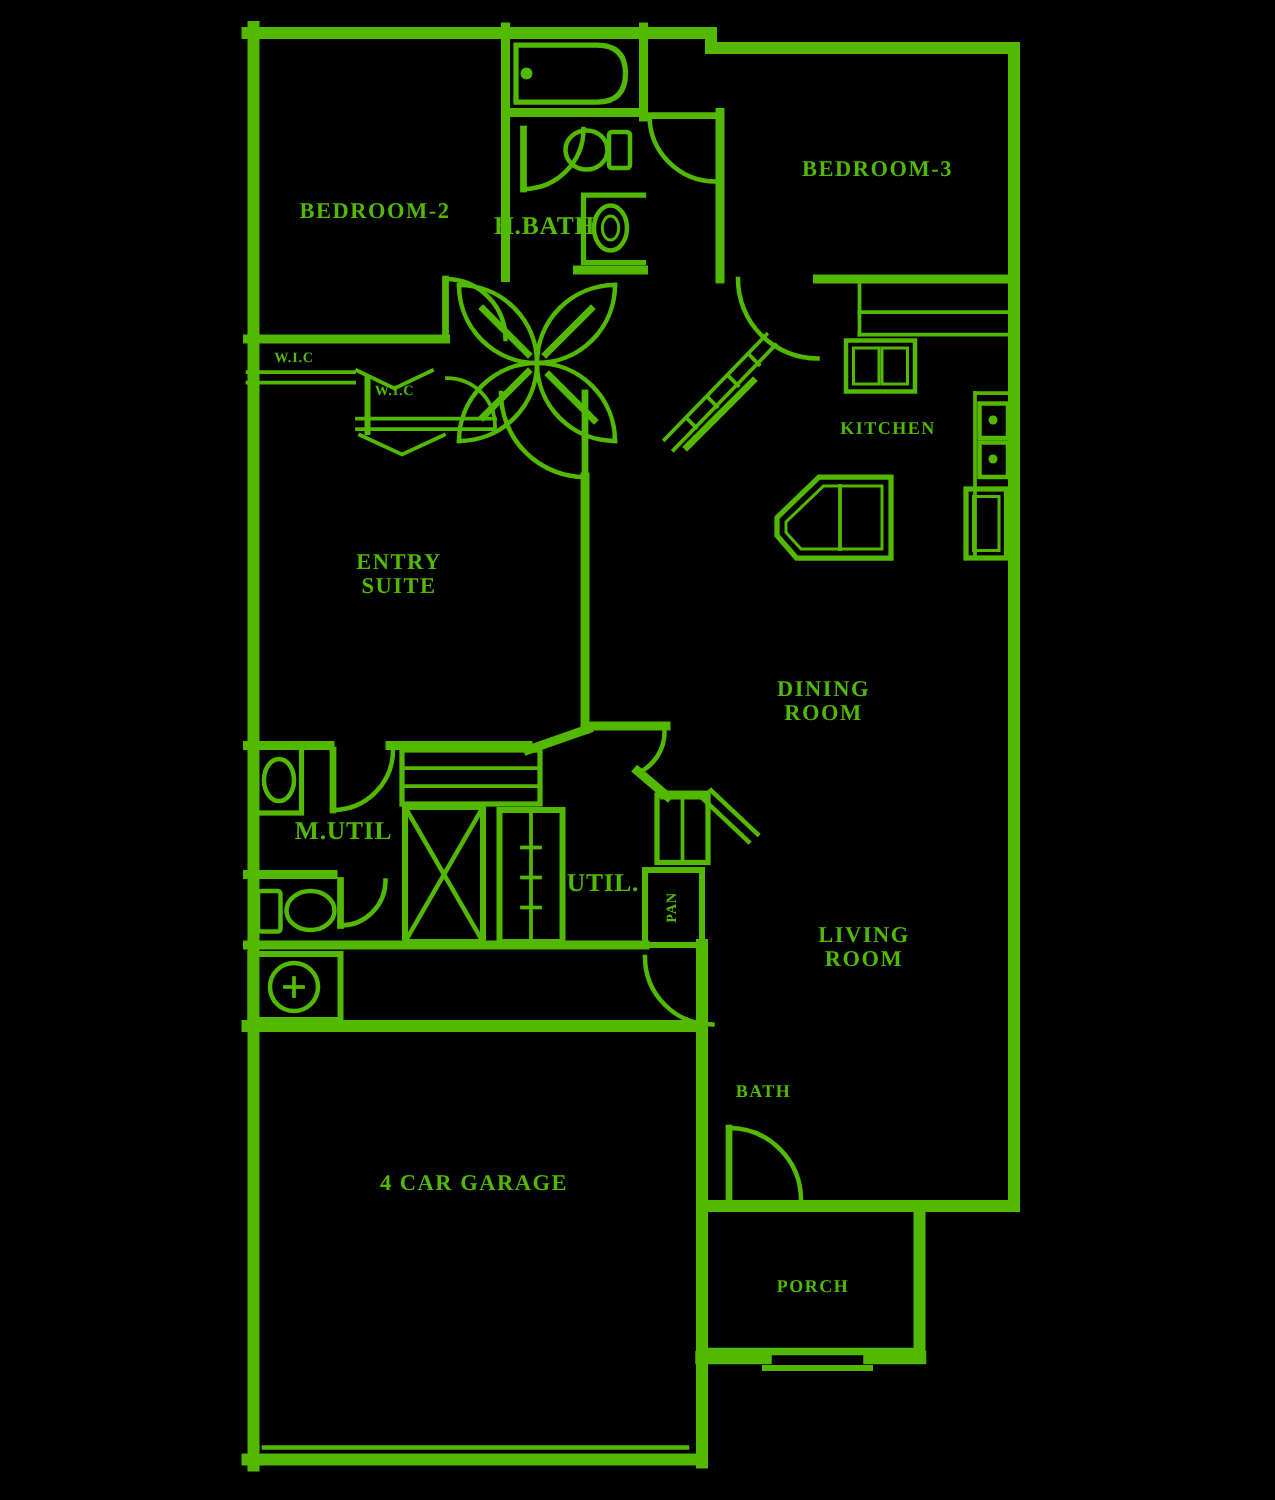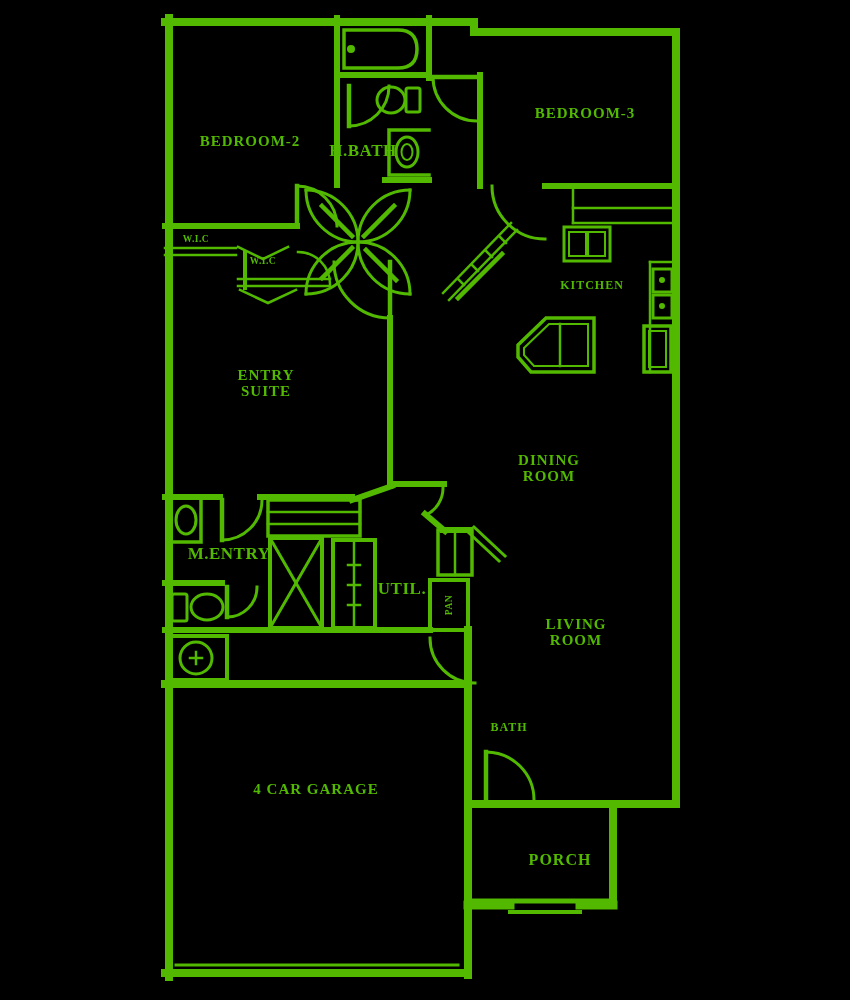--- a/index.html
+++ b/index.html
@@ -6,21 +6,21 @@
   #plan{position:relative;width:850px;height:1000px;background:#000;
         font-family:"Liberation Serif","DejaVu Serif",serif;}
   #plan svg{position:absolute;left:0;top:0;}
   .lbl{position:absolute;color:#52B800;font-weight:bold;letter-spacing:1px;
        white-space:pre-line;text-align:center;transform:translateX(-50%);
        line-height:1.08;user-select:none;}
   .f15{font-size:15px;}
   .f16{font-size:12px;}
   .f11{font-size:17px;letter-spacing:.5px;}
   .f10{font-size:9.5px;letter-spacing:.5px;}
-  .f12{font-size:16px;margin-left:18px;}
+  .f12{font-size:12px;}
   .rot{transform:translate(-50%,-50%) rotate(-90deg);}
 </style>
 </head>
 <body>
 
 <div id="plan">
 
 <svg width="850" height="1000" viewBox="0 0 850 1000">
   <g stroke="#52B800" fill="none" stroke-linecap="square">
 
@@ -223,21 +223,21 @@
 <div class="lbl f15" style="left:250px;top:103px;margin-top:30px;">BEDROOM-2</div>
 <div class="lbl f15" style="left:585px;top:105px;">BEDROOM-3</div>
 <div class="lbl f11" style="left:363px;top:142px;">H.BATH</div>
 <div class="lbl f10" style="left:196px;top:234px;">W.I.C</div>
 <div class="lbl f10" style="left:263px;top:256px;">W.I.C</div>
 <div class="lbl f15" style="left:266px;top:367px;">ENTRY
 SUITE</div>
 <div class="lbl f16" style="left:592px;top:279px;">KITCHEN</div>
 <div class="lbl f15" style="left:549px;top:404px;margin-top:48px;">DINING
 ROOM</div>
-<div class="lbl f11" style="left:229px;top:545px;">M.ENTRY</div>
+<div class="lbl f11" style="left:229px;top:545px;">M.UTIL</div>
 <div class="lbl f11" style="left:402px;top:580px;">UTIL.</div>
 <div class="lbl f10 rot" style="left:449px;top:605px;">PAN</div>
 <div class="lbl f15" style="left:576px;top:616px;">LIVING
 ROOM</div>
 <div class="lbl f16" style="left:509px;top:721px;">BATH</div>
 <div class="lbl f15" style="left:316px;top:781px;">4 CAR GARAGE</div>
 <div class="lbl f12" style="left:542px;top:851px;">PORCH</div>
 
 </div>
 

